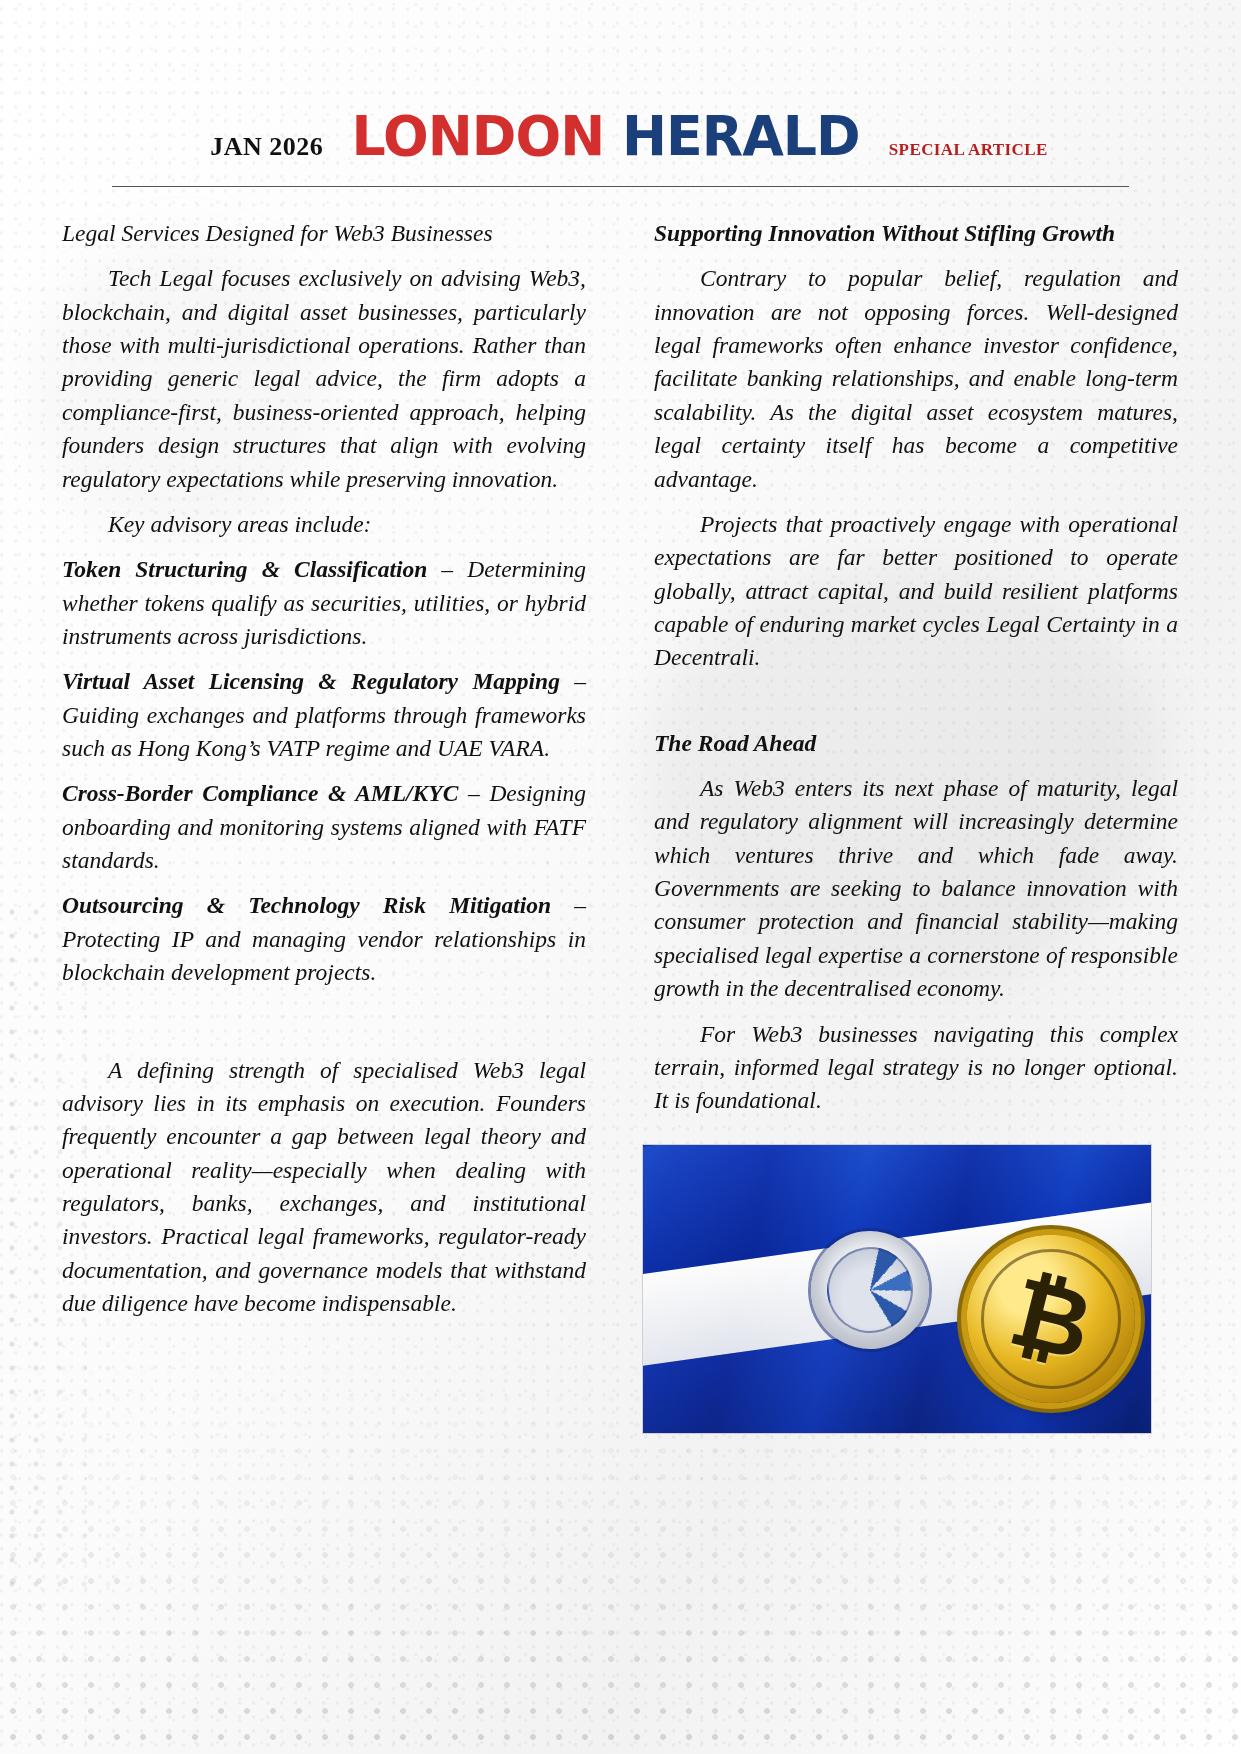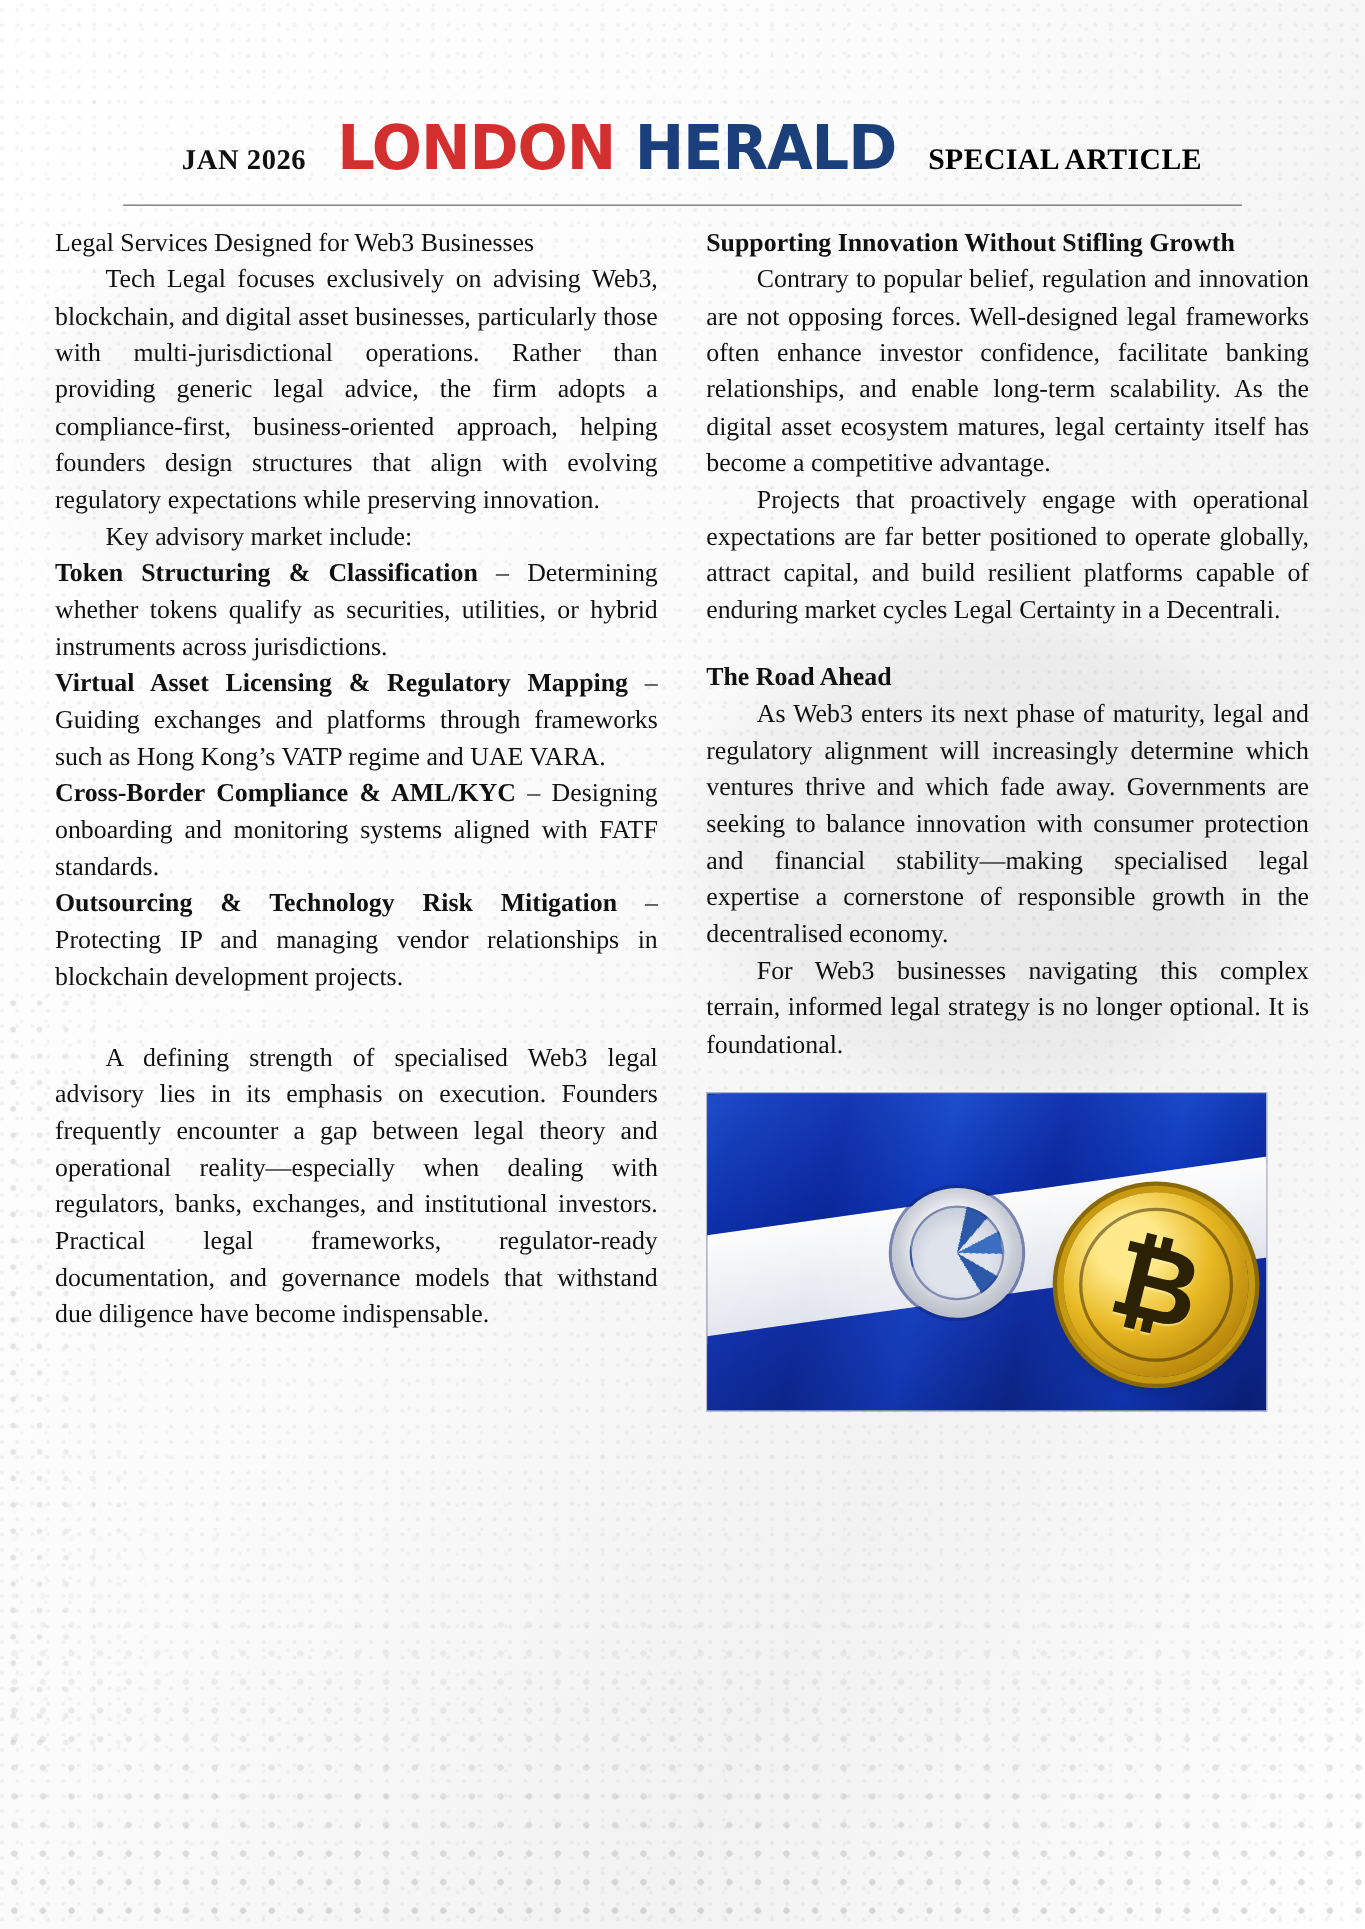--- a/index.html
+++ b/index.html
@@ -79,23 +79,23 @@
     letter-spacing: -1px;
     line-height: 1;
     white-space: nowrap;
     transform: scaleX(0.96);
   }
   .mast-title .word1 { color: #d32f2f; }
   .mast-title .word2 { color: #1a3f7a; }
   .mast-kicker {
     font-family: "Liberation Serif", serif;
     font-weight: bold;
-    font-size: 27px;
+    font-size: 17px;
     letter-spacing: 0.4px;
-    color: #000000;
+    color: #b91c1c;
   }
   .mast-rule {
     position: absolute;
     left: 112px;
     right: 112px;
     top: 186px;
     height: 1px;
     background: #555;
   }
 
@@ -105,26 +105,27 @@
     left: 50px;
     top: 205px;
     width: 1140px;
     display: flex;
     gap: 44px;
   }
   .col {
     width: 548px;
   }
   .col p {
-    margin: 0;
+    margin: 12px;
     font-size: 23.5px;
     line-height: 1.42;
     text-align: justify;
     text-justify: inter-word;
     hyphens: none;
+    font-style: italic;
   }
   .indent { text-indent: 46px; }
   .runhead {
     font-weight: bold;
   }
   .subhead {
     margin: 0;
     font-weight: bold;
     font-size: 23.5px;
     line-height: 1.4;
@@ -233,21 +234,21 @@
   </span>
   <span class="mast-kicker">SPECIAL ARTICLE</span>
 </div>
 <div class="mast-rule"></div>
 
 <div class="columns">
 
   <div class="col">
     <p>Legal Services Designed for Web3 Businesses</p>
     <p class="indent">Tech Legal focuses exclusively on advising Web3, blockchain, and digital asset businesses, particularly those with multi-jurisdictional operations. Rather than providing generic legal advice, the firm adopts a compliance-first, business-oriented approach, helping founders design structures that align with evolving regulatory expectations while preserving innovation.</p>
-    <p class="indent">Key advisory market include:</p>
+    <p class="indent">Key advisory areas include:</p>
 
     <p><span class="runhead">Token Structuring &amp; Classification</span><span> – Determining whether tokens qualify as securities, utilities, or hybrid instruments across jurisdictions.</span></p>
     <p><span class="runhead">Virtual Asset Licensing &amp; Regulatory Mapping</span><span> – Guiding exchanges and platforms through frameworks such as Hong Kong’s VATP regime and UAE VARA.</span></p>
     <p><span class="runhead">Cross-Border Compliance &amp; AML/KYC</span><span> – Designing onboarding and monitoring systems aligned with FATF standards.</span></p>
     <p><span class="runhead">Outsourcing &amp; Technology Risk Mitigation</span><span> – Protecting IP and managing vendor relationships in blockchain development projects.</span></p>
 
     <div class="gap-lg"></div>
     <p class="indent">A defining strength of specialised Web3 legal advisory lies in its emphasis on execution. Founders frequently encounter a gap between legal theory and operational reality—especially when dealing with regulators, banks, exchanges, and institutional investors. Practical legal frameworks, regulator-ready documentation, and governance models that withstand due diligence have become indispensable.</p>
   </div>
 

